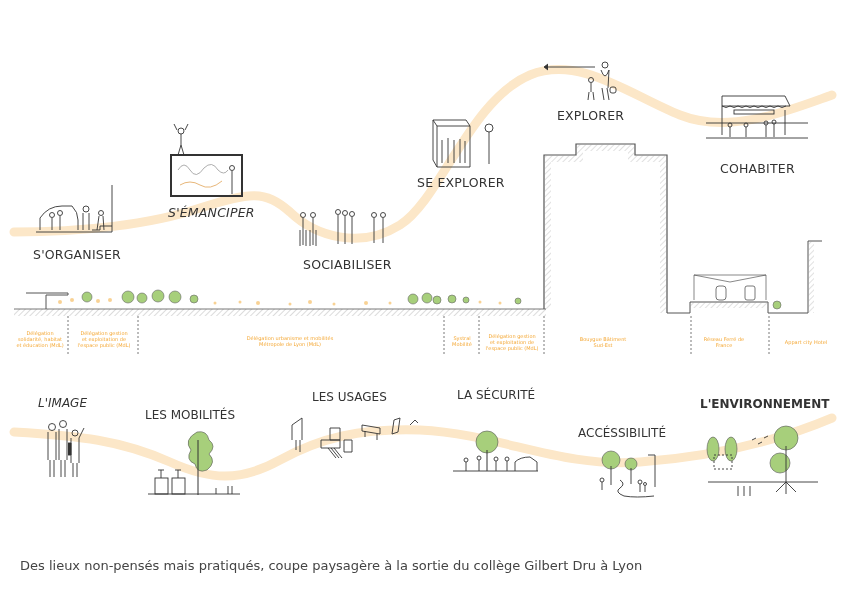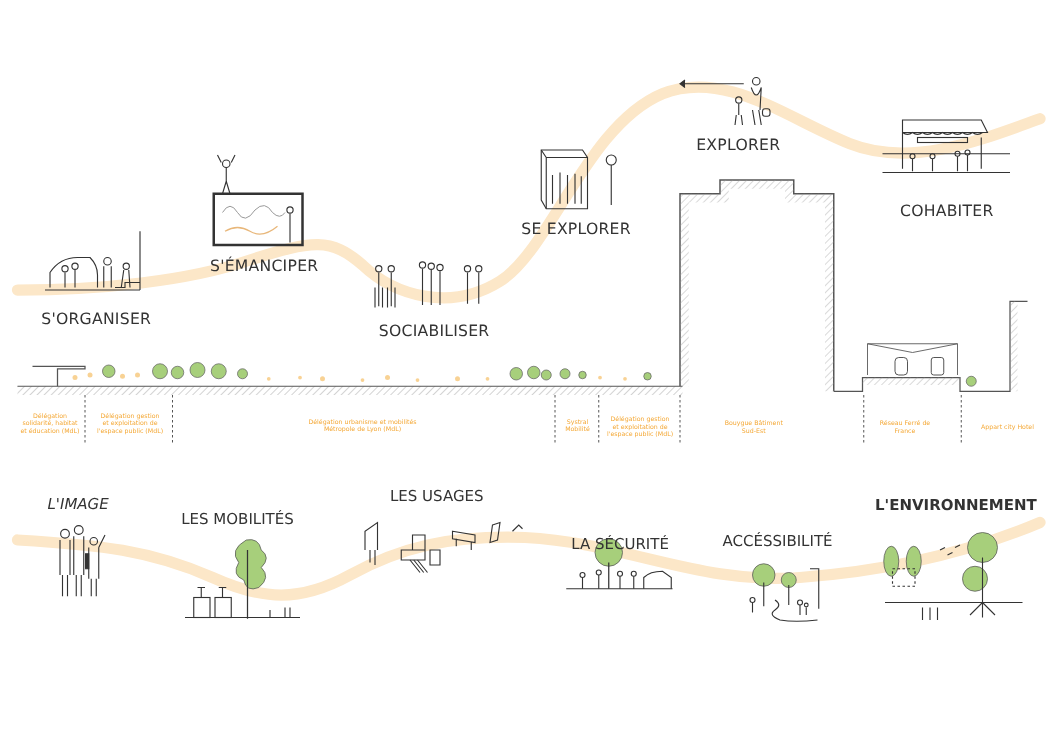--- a/index.html
+++ b/index.html
@@ -241,21 +241,21 @@
         <path d="M 708 482 L 818 482"></path>
         <path d="M 786 482 L 776 492 M 786 482 L 796 492 M 786 482 L 786 494"></path>
         <path d="M 738 486 L 738 496 M 744 486 L 744 496 M 750 486 L 750 496"></path>
         <path d="M 752 440 L 756 438 M 758 444 L 762 442 M 764 438 L 768 436"></path>
       </g>
     </g>
   </svg>
 
   
   <div class="lbl" style="left:33px; top:247px;">S'ORGANISER</div>
-  <div class="lbl" style="left:168px; top:205px;">S'ÉMANCIPER</div>
+  <div class="lbl" style="left:168px; top:205px;font-style:italic;">S'ÉMANCIPER</div>
   <div class="lbl" style="left:303px; top:257px;">SOCIABILISER</div>
   <div class="lbl" style="left:417px; top:175px;">SE EXPLORER</div>
   <div class="lbl" style="left:557px; top:108px;">EXPLORER</div>
   <div class="lbl" style="left:720px; top:161px;">COHABITER</div>
 
   
   <div class="zone" style="left:12px; top:330px; width:56px;">Délégation
 solidarité, habitat
 et éducation (MdL)</div>
   <div class="zone" style="left:74px; top:330px; width:60px;">Délégation gestion
@@ -271,18 +271,19 @@
   <div class="zone" style="left:568px; top:336px; width:70px;">Bouygue Bâtiment
 Sud-Est</div>
   <div class="zone" style="left:694px; top:336px; width:60px;">Réseau Ferré de
 France</div>
   <div class="zone" style="left:774px; top:339px; width:64px;">Appart city Hotel</div>
 
   
   <div class="lbl2" style="left:38px; top:396px;font-style:italic;">L'IMAGE</div>
   <div class="lbl2" style="left:145px; top:408px;">LES MOBILITÉS</div>
   <div class="lbl2" style="left:312px; top:390px;">LES USAGES</div>
-  <div class="lbl2" style="left:457px; top:428px;">LA SÉCURITÉ</div>
+  <div class="lbl2" style="left:457px; top:388px;">LA SÉCURITÉ</div>
   <div class="lbl2" style="left:578px; top:426px;text-align:right;">ACCÉSSIBILITÉ</div>
   <div class="lbl2" style="left:700px; top:397px;font-weight:bold;">L'ENVIRONNEMENT</div>
 
   
+  <div class="caption">Des lieux non-pensés mais pratiqués, coupe paysagère à la sortie du collège Gilbert Dru à Lyon</div>
 </div>
 
 </body></html>

